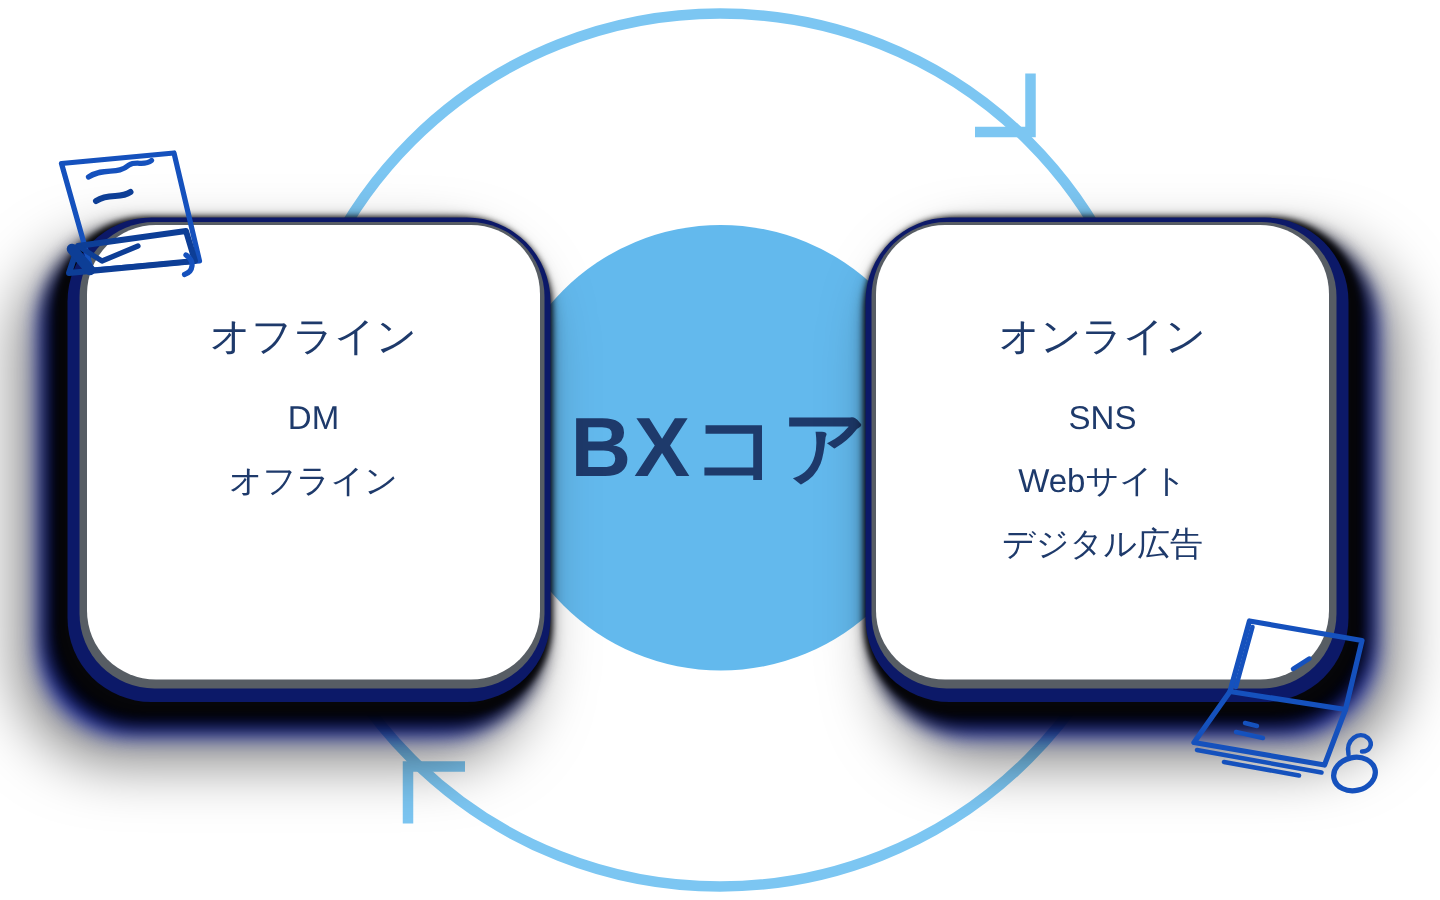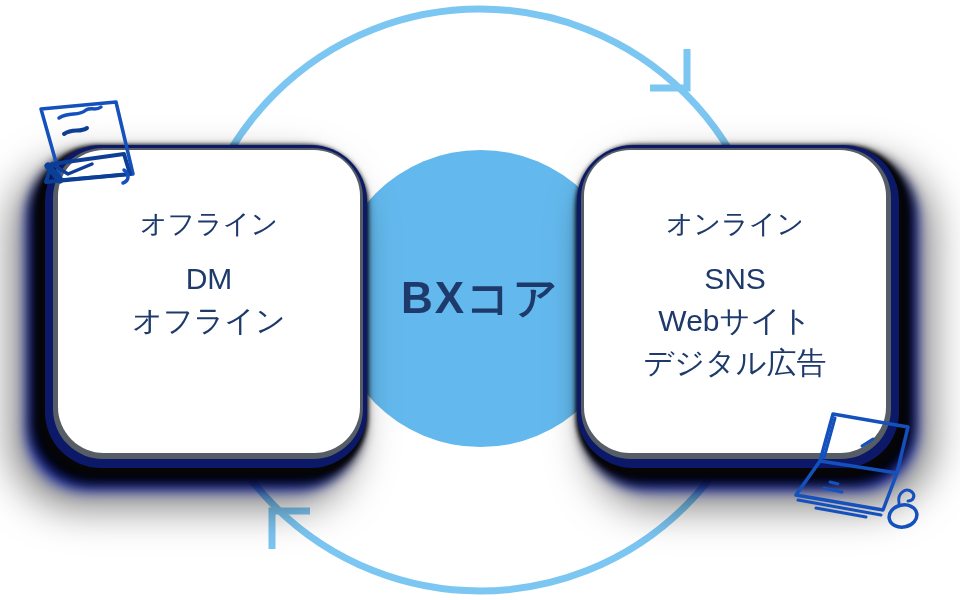--- a/index.html
+++ b/index.html
@@ -9,21 +9,21 @@
   }
   
   .ring-svg{position:absolute;left:0;top:0;z-index:1;}
   
   .core{
     position:absolute;left:332px;top:150px;width:297px;height:297px;border-radius:50%;
     background:var(--core_circle,#63b9ed);z-index:2;
     display:flex;align-items:center;justify-content:center;
   }
   .core-label{
-    font-size:44px;font-weight:bold;color:var(--text,#1e3a6b);letter-spacing:2px;
+    font-size:56px;font-weight:bold;color:var(--text,#1e3a6b);letter-spacing:2px;
   }
   
   .card{
     position:absolute;top:150px;width:302px;height:303px;border-radius:46px;
     background:#ffffff;z-index:3;text-align:center;
   }
   .card.left{
     left:58px;
     box-shadow:
       -1px 2px 0 4px #575d64,
@@ -41,21 +41,21 @@
       6px 9px 4px 14px #060609,
       12px 16px 12px 16px rgba(0,0,0,0.95),
       18px 24px 14px 13px rgba(9,30,190,0.85),
       26px 34px 40px 20px rgba(0,0,0,0.50);
   }
   .card-title{
     margin-top:56px;font-size:27px;font-weight:normal;color:var(--text,#1e3a6b);
   }
   .card-items{
     list-style:none;margin:16px 0 4px 0;padding:0;
-    font-size:30px;color:var(--text,#1e3a6b);line-height:42px;
+    font-size:22px;color:var(--text,#1e3a6b);line-height:42px;
   }
   
   .sketch{position:absolute;z-index:5;}
   .sketch path,.sketch ellipse{fill:none;stroke-linecap:round;stroke-linejoin:round;}
 </style>
 </head>
 <body>
 
 <div class="stage">
 

